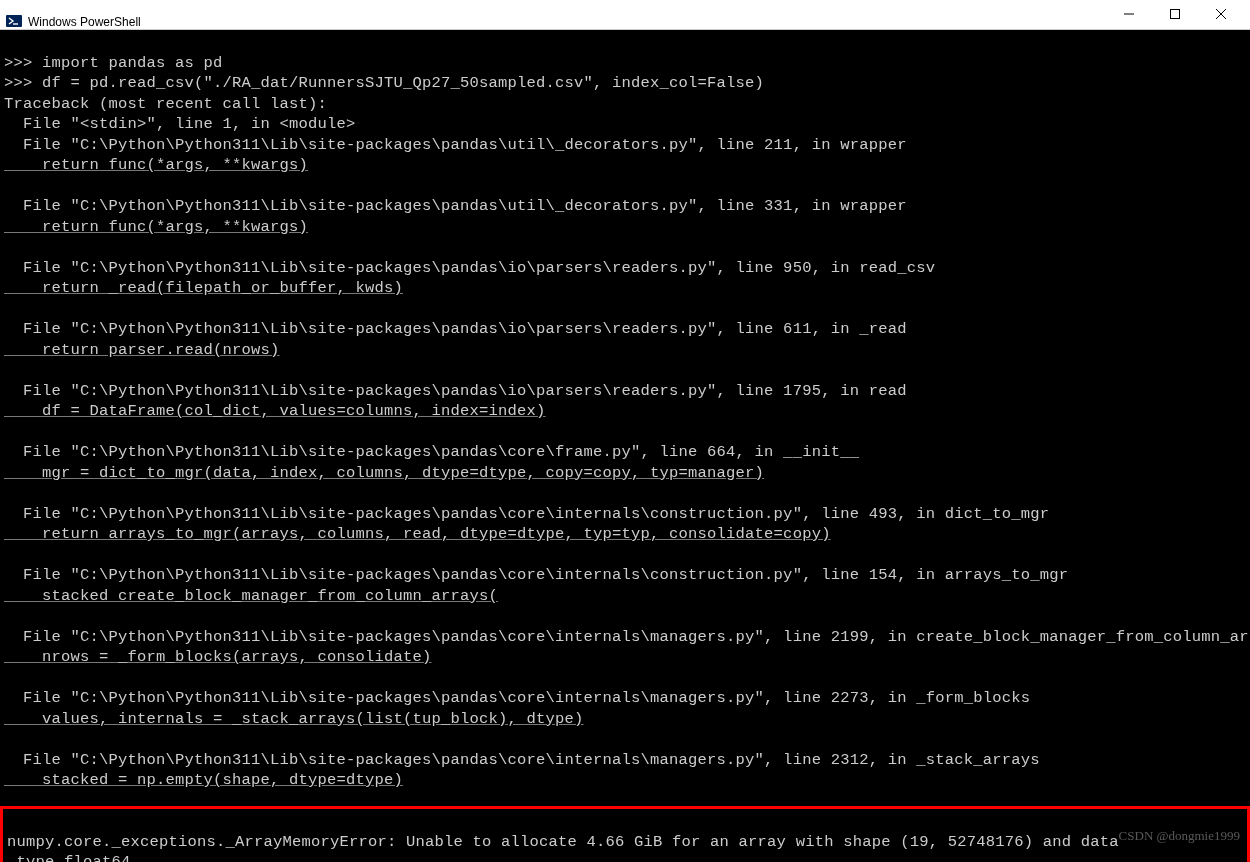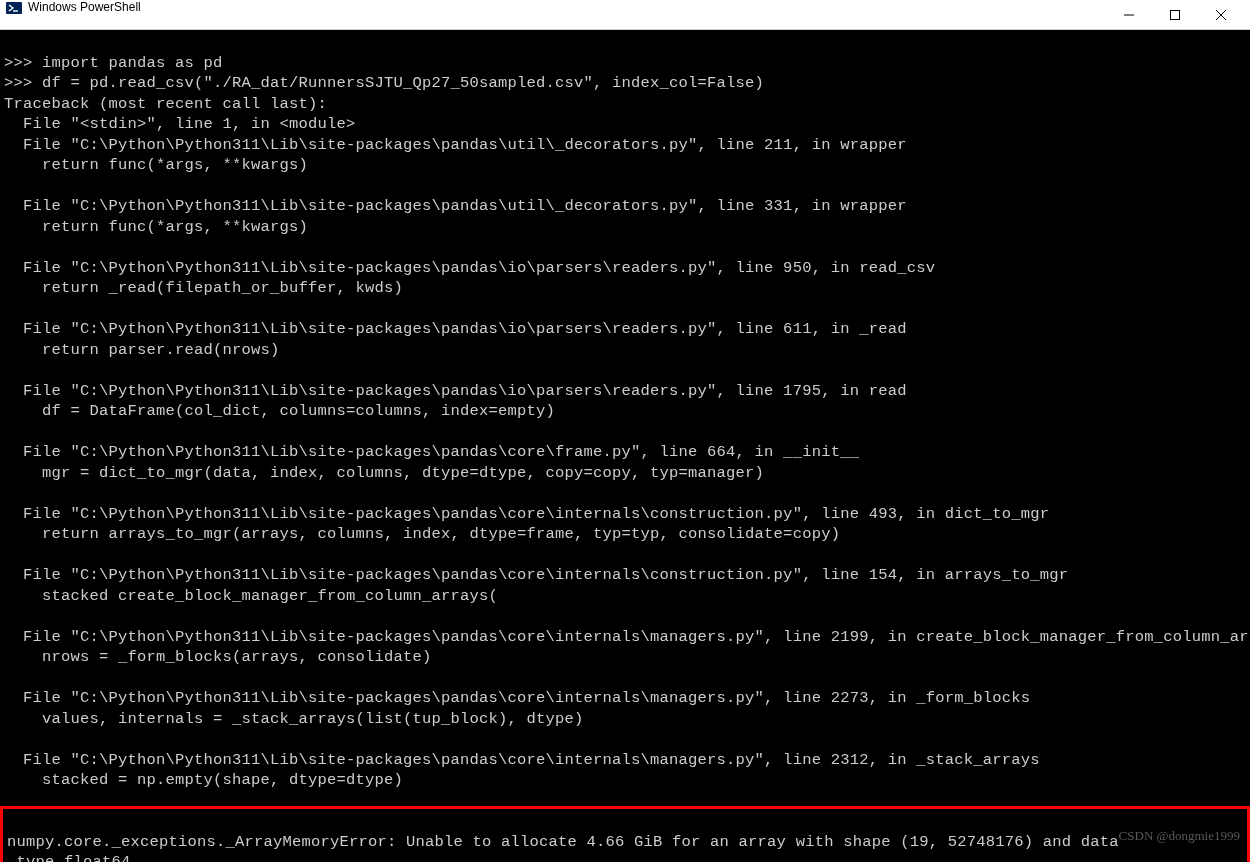--- a/index.html
+++ b/index.html
@@ -8,21 +8,21 @@
       height: 862px;
       background: #000;
       font-family: "Consolas", "Courier New", monospace;
       overflow: hidden;
       position: relative;
     }
     .titlebar {
       height: 30px;
       background: #fff;
       display: flex;
-      align-items: flex-start;
+      align-items: flex-end;
       padding: 0 6px;
       border-bottom: 1px solid #ccc;
     }
     .titlebar-icon {
       width: 16px;
       height: 16px;
       margin-right: 6px;
       display: inline-flex;
       align-items: center;
       justify-content: center;
@@ -50,20 +50,21 @@
     .terminal {
       padding: 2px 4px;
       background: #000;
       color: #ccc;
       font-size: 15.5px;
       line-height: 20.5px;
       white-space: pre;
       letter-spacing: 0.2px;
     }
     .underline {
+      text-decoration: underline;
       text-decoration-color: rgba(200,200,200,0.6);
     }
     .highlight-box {
       position: absolute;
       left: 0;
       right: 0;
       border: 3px solid #ff0000;
       padding: 2px 4px 6px;
       background: transparent;
       color: #ccc;
@@ -126,27 +127,27 @@
 <span>  File "C:\Python\Python311\Lib\site-packages\pandas\util\_decorators.py", line 331, in wrapper</span>
 <span class="underline">    return func(*args, **kwargs)</span>
 
 <span>  File "C:\Python\Python311\Lib\site-packages\pandas\io\parsers\readers.py", line 950, in read_csv</span>
 <span class="underline">    return _read(filepath_or_buffer, kwds)</span>
 
 <span>  File "C:\Python\Python311\Lib\site-packages\pandas\io\parsers\readers.py", line 611, in _read</span>
 <span class="underline">    return parser.read(nrows)</span>
 
 <span>  File "C:\Python\Python311\Lib\site-packages\pandas\io\parsers\readers.py", line 1795, in read</span>
-<span class="underline">    df = DataFrame(col_dict, columns=columns, index=empty)</span>
+<span class="underline">    df = DataFrame(col_dict, values=columns, index=index)</span>
 
 <span>  File "C:\Python\Python311\Lib\site-packages\pandas\core\frame.py", line 664, in __init__</span>
 <span class="underline">    mgr = dict_to_mgr(data, index, columns, dtype=dtype, copy=copy, typ=manager)</span>
 
 <span>  File "C:\Python\Python311\Lib\site-packages\pandas\core\internals\construction.py", line 493, in dict_to_mgr</span>
-<span class="underline">    return arrays_to_mgr(arrays, columns, index, dtype=frame, typ=typ, consolidate=copy)</span>
+<span class="underline">    return arrays_to_mgr(arrays, columns, read, dtype=dtype, typ=typ, consolidate=copy)</span>
 
 <span>  File "C:\Python\Python311\Lib\site-packages\pandas\core\internals\construction.py", line 154, in arrays_to_mgr</span>
 <span class="underline">    stacked create_block_manager_from_column_arrays(</span>
 
 <span>  File "C:\Python\Python311\Lib\site-packages\pandas\core\internals\managers.py", line 2199, in create_block_manager_from_column_arrays</span>
 <span class="underline">    nrows = _form_blocks(arrays, consolidate)</span>
 
 <span>  File "C:\Python\Python311\Lib\site-packages\pandas\core\internals\managers.py", line 2273, in _form_blocks</span>
 <span class="underline">    values, internals = _stack_arrays(list(tup_block), dtype)</span>
 

